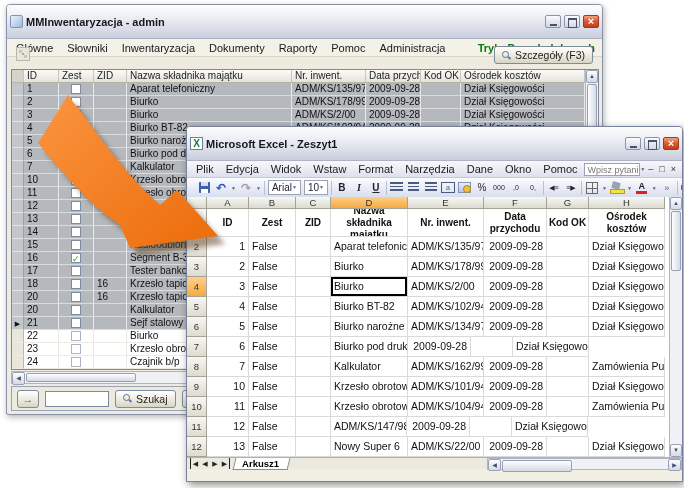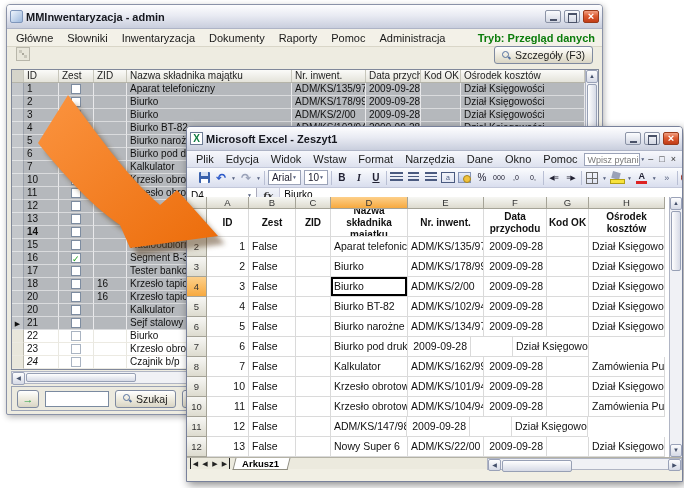--- a/index.html
+++ b/index.html
@@ -1,20 +1,20 @@
 <!DOCTYPE html>
 <html style="--mode: #0b7c0b; --rowsel: #b5b8bc; --hdrsel: #f7a93f;"><head>
 <meta charset="utf-8">
 <style>
   html,body{margin:0;padding:0;background:#fff;}
   *{box-sizing:border-box;font-family:"Liberation Sans","DejaVu Sans",sans-serif;}
   .stage{position:relative;width:684px;height:488px;background:#fff;overflow:hidden;}
 
   
-  .titlebar{height:24px;display:flex;align-items:center;gap:3px;padding:0 3px;
+  .titlebar{height:34px;display:flex;align-items:center;gap:3px;padding:0 3px;
     background:linear-gradient(#fdfdfe,#e9ebf3 45%,#c9cedd);border-bottom:1px solid #aeb4c6;
     border-radius:3px 3px 0 0;}
   .titlebar .title{flex:1;font-size:11px;font-weight:bold;color:#16181f;white-space:nowrap;overflow:hidden;}
   .cap{width:16px;height:13px;border:1px solid #8b93a6;border-radius:2px;text-align:center;
     background:linear-gradient(#fbfcfe,#d3d7e3);font-size:9px;line-height:11px;color:#3a4252;}
   .cap.close{background:linear-gradient(#f2a184,#dd5c33 45%,#c23d17);color:#fff;border-color:#9a3a1a;}
   .cap::before{display:block;}
   .cap.min::before{content:"";border-bottom:2px solid #4a5268;width:7px;margin:8px auto 0;}
   .cap.max::before{content:"";border:1px solid #4a5268;border-top-width:2px;width:7px;height:7px;margin:2px auto 0;}
   .cap.close::before{content:"\00d7";font-weight:bold;font-size:11px;line-height:11px;}
@@ -349,21 +349,21 @@
             </span>
             <span class="g-cell" style="width: 33px; flex: 0 0 33px;"></span>
             <span class="g-cell" style="width: 165px; flex: 0 0 165px;">Nowy Super 6</span>
             <span class="g-cell" style="width: 74px; flex: 0 0 74px;"></span>
             <span class="g-cell" style="width: 55px; flex: 0 0 55px;"></span>
             <span class="g-cell" style="width: 40px; flex: 0 0 40px;"></span>
             <span class="g-cell" style="width: 124px; flex: 0 0 124px;"></span>
           </div>
           <div class="grid-row row-sel">
             <span class="g-cell g-selcol" style="width: 12px; flex: 0 0 12px;"></span>
-            <span class="g-cell" style="width: 35px; flex: 0 0 35px; font-weight: bold;">14</span>
+            <span class="g-cell" style="width: 35px; flex: 0 0 35px;">14</span>
             <span class="g-cell" style="width: 35px; flex: 0 0 35px;">
               <span class="cb"></span>
             </span>
             <span class="g-cell" style="width: 33px; flex: 0 0 33px;"></span>
             <span class="g-cell" style="width: 165px; flex: 0 0 165px;">Maszyna do pisania</span>
             <span class="g-cell" style="width: 74px; flex: 0 0 74px;"></span>
             <span class="g-cell" style="width: 55px; flex: 0 0 55px;"></span>
             <span class="g-cell" style="width: 40px; flex: 0 0 40px;"></span>
             <span class="g-cell" style="width: 124px; flex: 0 0 124px;"></span>
           </div>
@@ -479,21 +479,21 @@
             </span>
             <span class="g-cell" style="width: 33px; flex: 0 0 33px;"></span>
             <span class="g-cell" style="width: 165px; flex: 0 0 165px;">Krzesło obrotowe</span>
             <span class="g-cell" style="width: 74px; flex: 0 0 74px;"></span>
             <span class="g-cell" style="width: 55px; flex: 0 0 55px;"></span>
             <span class="g-cell" style="width: 40px; flex: 0 0 40px;"></span>
             <span class="g-cell" style="width: 124px; flex: 0 0 124px;"></span>
           </div>
           <div class="grid-row row-un">
             <span class="g-cell g-selcol" style="width: 12px; flex: 0 0 12px;"></span>
-            <span class="g-cell" style="width: 35px; flex: 0 0 35px; font-style: italic;">24</span>
+            <span class="g-cell" style="width: 35px; flex: 0 0 35px;">24</span>
             <span class="g-cell" style="width: 35px; flex: 0 0 35px;">
               <span class="cb"></span>
             </span>
             <span class="g-cell" style="width: 33px; flex: 0 0 33px;"></span>
             <span class="g-cell" style="width: 165px; flex: 0 0 165px;">Czajnik b/p</span>
             <span class="g-cell" style="width: 74px; flex: 0 0 74px;"></span>
             <span class="g-cell" style="width: 55px; flex: 0 0 55px;"></span>
             <span class="g-cell" style="width: 40px; flex: 0 0 40px;"></span>
             <span class="g-cell" style="width: 124px; flex: 0 0 124px;"></span>
           </div>

